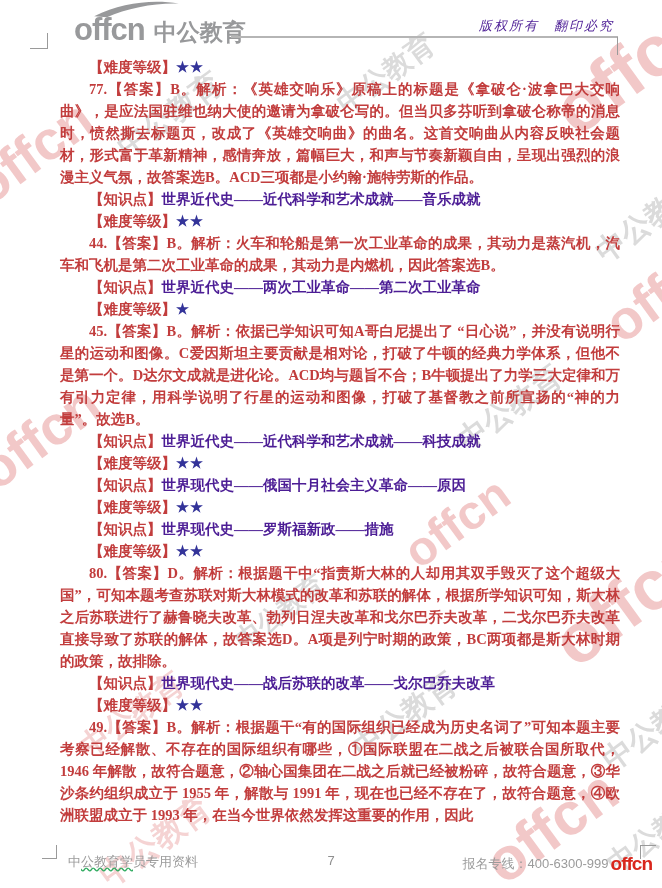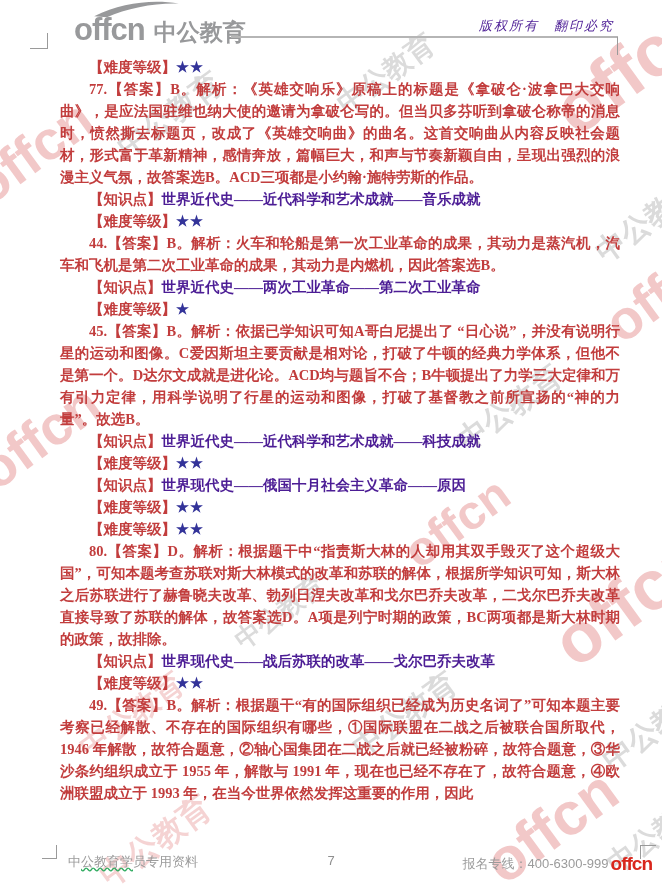--- a/index.html
+++ b/index.html
@@ -104,20 +104,21 @@
     <p><span class="label">【知识点】</span><span class="navy">世界近代史——近代科学和艺术成就——音乐成就</span></p>
     <p><span class="label">【难度等级】</span><span class="stars">★★</span></p>
     <p class="red">44.【答案】B。解析：火车和轮船是第一次工业革命的成果，其动力是蒸汽机，汽车和飞机是第二次工业革命的成果，其动力是内燃机，因此答案选B。</p>
     <p><span class="label">【知识点】</span><span class="navy">世界近代史——两次工业革命——第二次工业革命</span></p>
     <p><span class="label">【难度等级】</span><span class="stars">★</span></p>
     <p class="red">45.【答案】B。解析：依据已学知识可知A哥白尼提出了 “日心说”，并没有说明行星的运动和图像。C爱因斯坦主要贡献是相对论，打破了牛顿的经典力学体系，但他不是第一个。D达尔文成就是进化论。ACD均与题旨不合；B牛顿提出了力学三大定律和万有引力定律，用科学说明了行星的运动和图像，打破了基督教之前所宣扬的“神的力量”。故选B。</p>
     <p><span class="label">【知识点】</span><span class="navy">世界近代史——近代科学和艺术成就——科技成就</span></p>
     <p><span class="label">【难度等级】</span><span class="stars">★★</span></p>
     <p><span class="label">【知识点】</span><span class="navy">世界现代史——俄国十月社会主义革命——原因</span></p>
     <p><span class="label">【难度等级】</span><span class="stars">★★</span></p>
+    <p><span class="label">【知识点】</span><span class="navy">世界现代史——罗斯福新政——措施</span></p>
     <p><span class="label">【难度等级】</span><span class="stars">★★</span></p>
     <p class="red">80.【答案】D。解析：根据题干中“指责斯大林的人却用其双手毁灭了这个超级大国”，可知本题考查苏联对斯大林模式的改革和苏联的解体，根据所学知识可知，斯大林之后苏联进行了赫鲁晓夫改革、勃列日涅夫改革和戈尔巴乔夫改革，二戈尔巴乔夫改革直接导致了苏联的解体，故答案选D。A项是列宁时期的政策，BC两项都是斯大林时期的政策，故排除。</p>
     <p><span class="label">【知识点】</span><span class="navy">世界现代史——战后苏联的改革——戈尔巴乔夫改革</span></p>
     <p><span class="label">【难度等级】</span><span class="stars">★★</span></p>
     <p class="red">49.【答案】B。解析：根据题干“有的国际组织已经成为历史名词了”可知本题主要考察已经解散、不存在的国际组织有哪些，①国际联盟在二战之后被联合国所取代，1946 年解散，故符合题意，②轴心国集团在二战之后就已经被粉碎，故符合题意，③华沙条约组织成立于 1955 年，解散与 1991 年，现在也已经不存在了，故符合题意，④欧洲联盟成立于 1993 年，在当今世界依然发挥这重要的作用，因此</p>
   </div>
 
   <div class="footer">
     <div class="footer-left"><span>中</span><span class="wavy">公教育学</span><span>员专用资料</span></div>
     <div class="footer-page">7</div>

